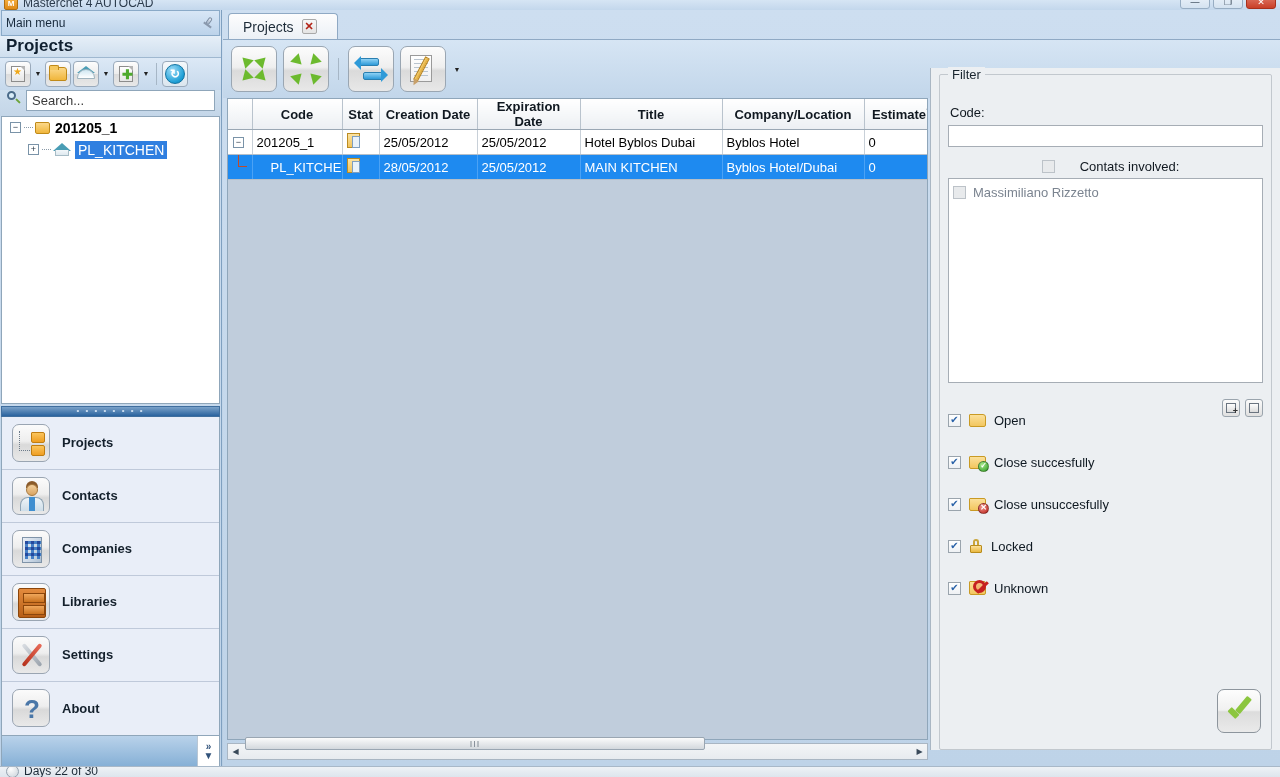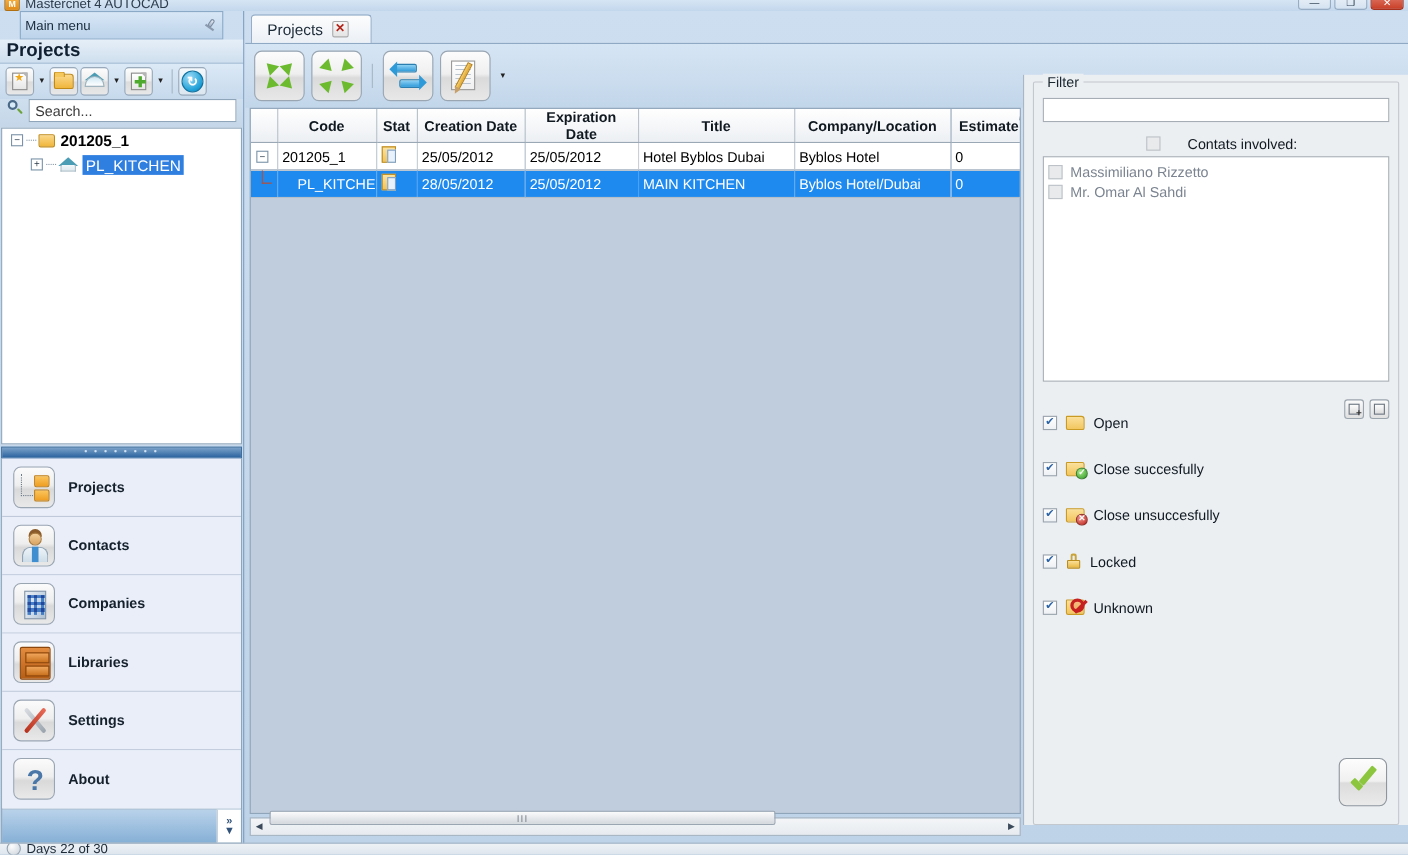--- a/index.html
+++ b/index.html
@@ -54,21 +54,21 @@
   }
 
   
   .leftpanel {
     position: absolute; left: 0; top: 10px; width: 222px; height: 757px;
     background: linear-gradient(#cddef0, #bed3e8);
     border-right: 1px solid #7fa0c0;
     display: flex; flex-direction: column;
   }
   .mainmenu-bar {
-    height: 28px; margin: 0 18px;
+    height: 28px; margin: 0 1px;
     background: linear-gradient(#d8e7f6, #bcd3ea);
     border: 1px solid #8aaac8;
     display: flex; align-items: center; justify-content: space-between;
     padding: 0 3px 0 4px;
     font-size: 12px; color: #17293b;
   }
   .pin-icon { width: 14px; height: 14px; position: relative; }
   .pin-icon i {
     position: absolute; left: 5px; top: 1px; width: 4px; height: 8px;
     background: linear-gradient(#e9eef5,#9fafc2); border: 1px solid #7b8ba0;
@@ -813,35 +813,32 @@
       <div class="hs-track">
         <div class="hs-thumb">III</div>
       </div>
       <div class="hs-arrow">▶</div>
     </div>
 
     <div class="filterpanel">
       <div class="fieldset">
         <div class="legend">Filter</div>
 
+        <div class="lbl">Code:</div>
         <div class="textinput"></div>
 
         <div class="ckrow">
           <span class="ckbox disabled"></span>
           <span class="cklabel">Contats involved:</span>
         </div>
 
         <div class="listbox">
           <div class="listitem">
             <span class="ckbox disabled"></span>
             <span class="cklabel">Massimiliano Rizzetto</span>
-          </div>
-          <div class="listitem">
-            <span class="ckbox disabled"></span>
-            <span class="cklabel">Mr. Omar Al Sahdi</span>
           </div>
         </div>
 
         <div class="statusrows">
           <div class="mini-btns">
             <div class="mini-btn">
               <span class="mb-glyph"></span>
                 <span class="mb-plus">+</span>
             </div>
             <div class="mini-btn">

